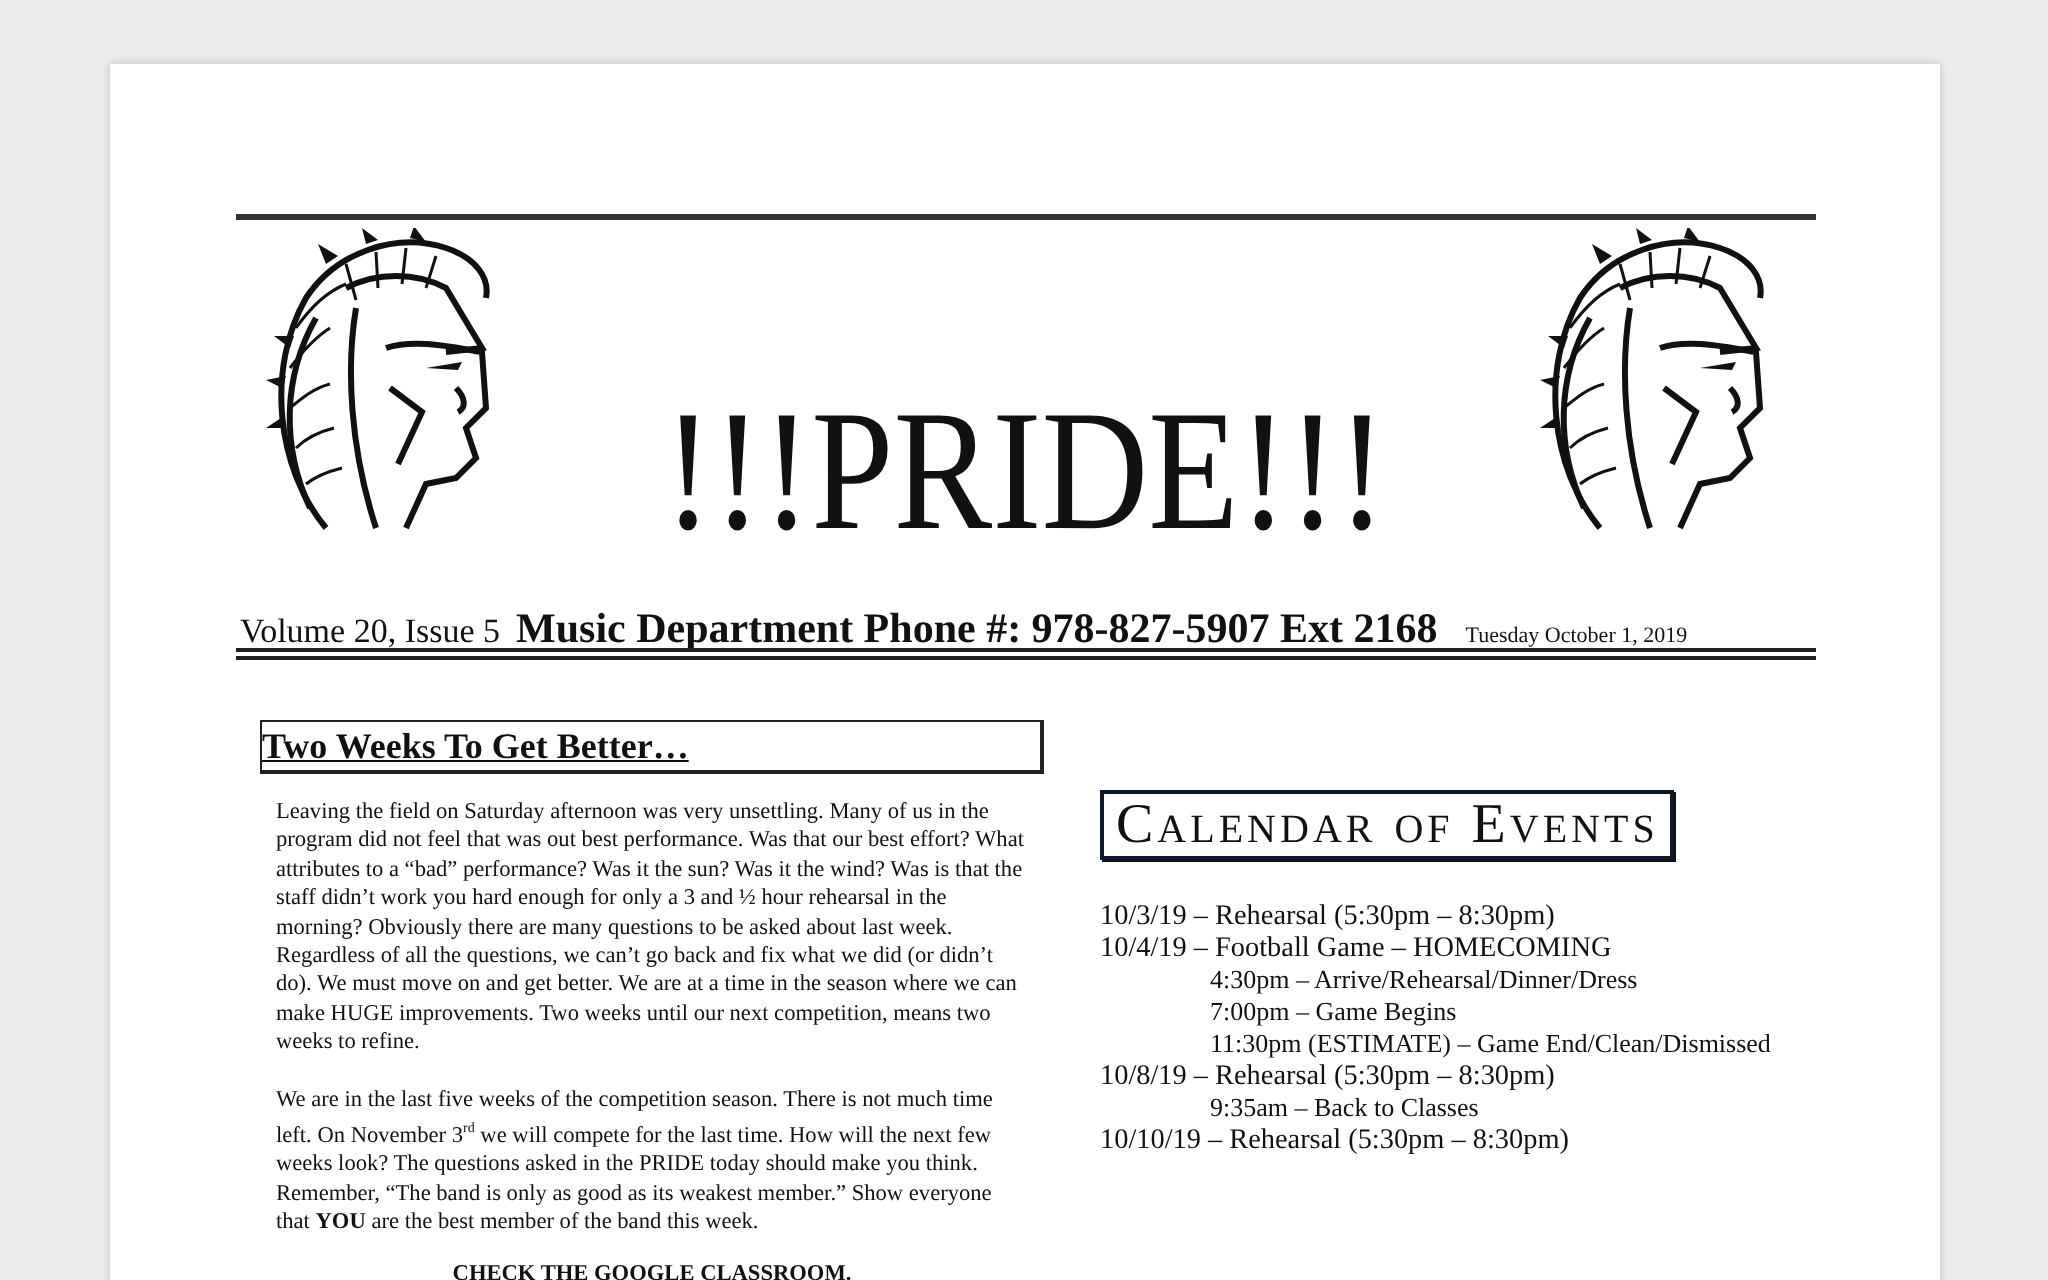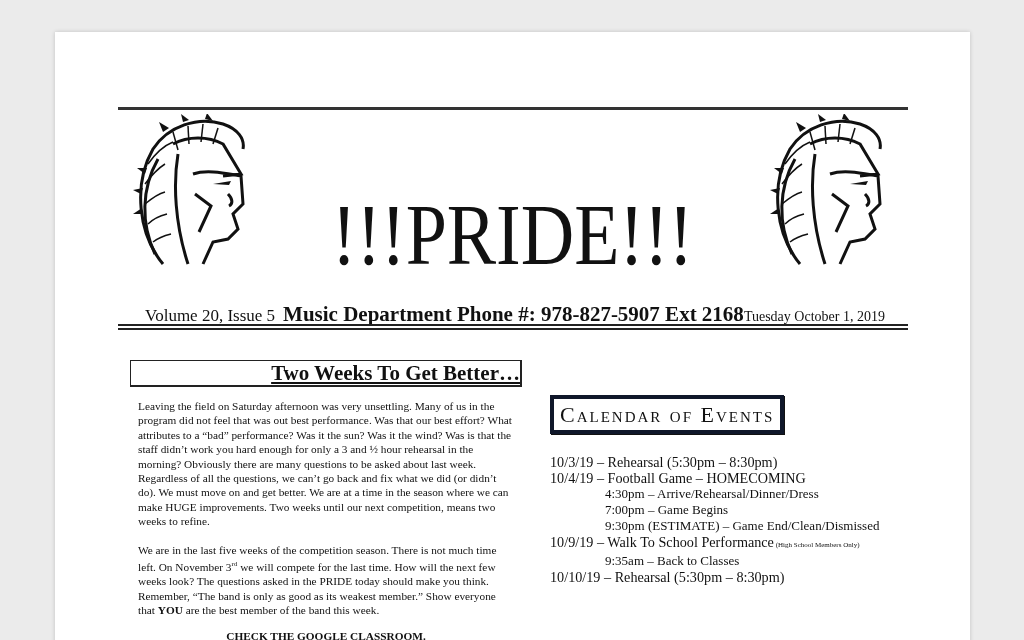--- a/index.html
+++ b/index.html
@@ -27,54 +27,54 @@
     position: absolute; left: 170px; top: 158px; width: 575px;
     text-align: center;
     font-size: 86px; line-height: 90px; letter-spacing: 0px;
     font-family: "Liberation Serif", "DejaVu Serif", serif;
     transform: scaleX(0.86);
     transform-origin: center;
   }
   .infobar {
     position: absolute; left: 65px; top: 270px; width: 790px;
     font-size: 17px; white-space: nowrap;
-    display: flex; justify-content: center; align-items: baseline;
+    display: flex; justify-content: flex-start; align-items: baseline;
   }
   .infobar .vol { font-size: 17px; }
   .infobar .phone { font-weight: bold; font-size: 21px; margin-left: 8px; }
-  .infobar .date { font-size: 14px; }
+  .infobar .date { font-size: 11px; margin-left: 14px; }
   .rule-bot1 {
     position: absolute; left: 63px; top: 292px; width: 790px; height: 2px; background: #222;
   }
   .rule-bot2 {
     position: absolute; left: 63px; top: 296px; width: 790px; height: 2px; background: #222;
   }
 
   .left-col { position: absolute; left: 75px; top: 328px; width: 392px; }
   .article-title {
     border: 1.5px solid #222; border-right-width: 2px; border-bottom-width: 2px;
-    height: 24px; text-align: right;
-    font-weight: bold; font-size: 21px; line-height: 24px;
+    height: 24px; text-align: left;
+    font-weight: bold; font-size: 18px; line-height: 24px;
   }
   .article-title span { text-decoration: underline; }
   .article-body {
     margin: 12px 8px 0 8px;
     font-size: 11.3px; line-height: 14.4px;
   }
   .article-body p { margin: 0 0 14px 0; }
   .callout {
     text-align: center; font-weight: bold; font-size: 11.3px; line-height: 14px;
     margin-top: -2px;
   }
 
   .right-col { position: absolute; left: 495px; top: 363px; width: 380px; }
   .cal-title {
     display: inline-block;
-    border: 4px solid #0f172a; padding: 2px 6px 1px 6px;
-    font-size: 22px; letter-spacing: 2px; font-variant: small-caps;
+    border: 2px solid #0f172a; padding: 2px 6px 1px 6px;
+    font-size: 28px; letter-spacing: 2px; font-variant: small-caps;
     line-height: 28px;
     box-shadow: 1px 1px 0 #111;
   }
   .cal-list { margin-top: 20px; font-size: 14.2px; line-height: 16px; }
   .cal-line { white-space: nowrap; }
   .cal-line.sub { padding-left: 55px; font-size: 13px; line-height: 16px; }
   .cal-line .note { font-size: 8px; font-weight: bold; letter-spacing: 0.3px; }
   .cal-line .small { font-size: 7px; }
 </style>
 </head>
@@ -168,19 +168,19 @@
     </div>
   </div>
 
   <div class="right-col">
     <div class="cal-title">Calendar of Events</div>
     <div class="cal-list" id="cal-list">
         <div class="cal-line"><span>10/3/19 – Rehearsal (5:30pm – 8:30pm)</span></div>
         <div class="cal-line"><span>10/4/19 – Football Game – HOMECOMING</span></div>
         <div class="cal-line sub"><span>4:30pm – Arrive/Rehearsal/Dinner/Dress</span></div>
         <div class="cal-line sub"><span>7:00pm – Game Begins</span></div>
-        <div class="cal-line sub"><span>9:30pm (ESTIMATE) – Game End/Clean/Dismissed</span></div>
-        <div class="cal-line"><span>10/9/19 – Walk To School Performance</span><span class="small"> (High School Members Only)</span></div>
+        <div class="cal-line sub"><span>11:30pm (ESTIMATE) – Game End/Clean/Dismissed</span></div>
+        <div class="cal-line"><span>10/8/19 – Rehearsal (5:30pm – 8:30pm)</span></div>
         <div class="cal-line sub"><span>9:35am – Back to Classes</span></div>
         <div class="cal-line"><span>10/10/19 – Rehearsal (5:30pm – 8:30pm)</span></div>
       </div>
   </div>
 </div>
 
 </body></html>

